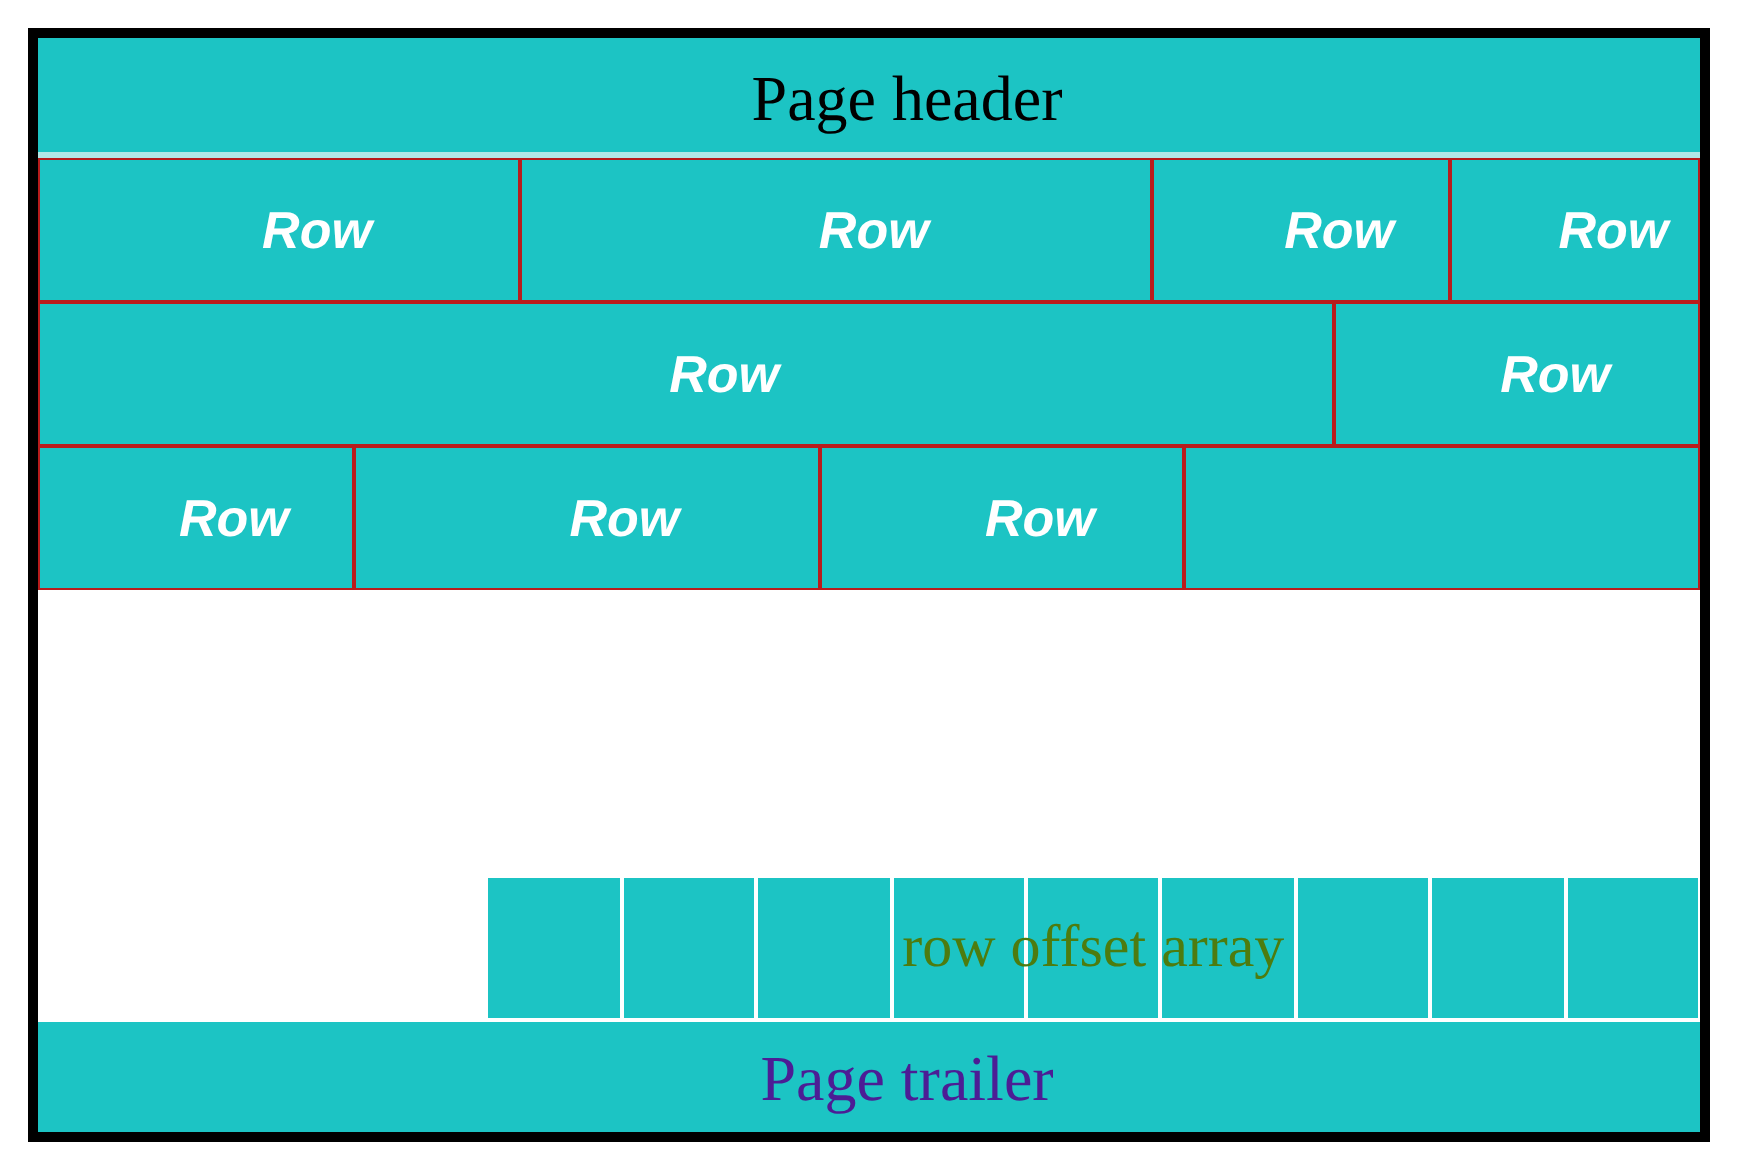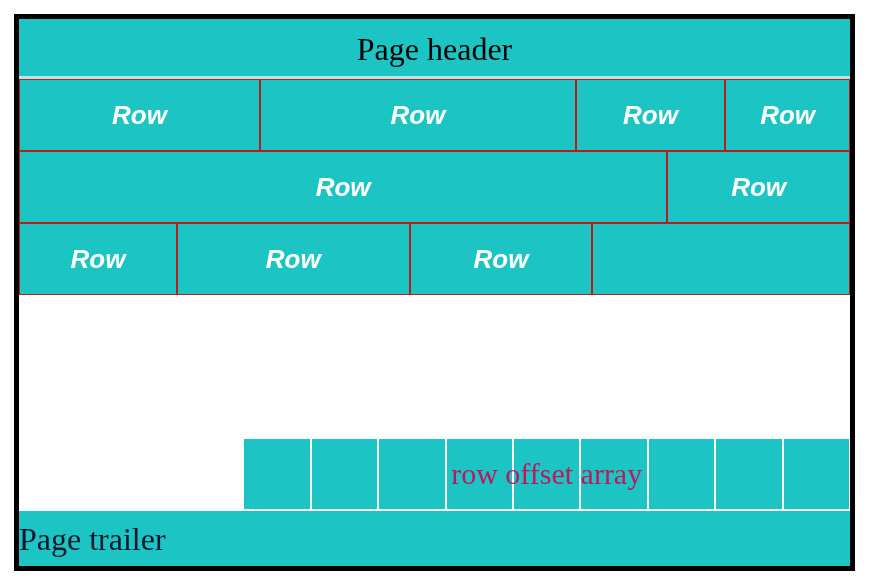--- a/index.html
+++ b/index.html
@@ -11,21 +11,21 @@
     padding: 14px 14px;
   }
   .page {
     width: 841px;
     height: 557px;
     border: 5px solid #000;
     background: #fff;
     display: flex;
     flex-direction: column;
   }
-  .teal { background: #1CC4C4; }
+  .teal { background: #1CC4C4; padding-left: 38px; }
   .header {
     height: 60px;
     text-align: center;
     color: #000;
     font-size: 32px;
     line-height: 60px;
     border-bottom: 3px solid #b2e8e8;
   }
   .band {
     display: flex;
@@ -57,27 +57,28 @@
     flex:1;
     background:#1CC4C4;
     border:1px solid #fff;
   }
   .offset-label {
     position:absolute;
     left:0; right:0; top:0; bottom:0;
     display:flex;
     align-items:center;
     justify-content:center;
-    color:#be185d;
+    color:#4d7c0f;
     font-size:30px;
     pointer-events:none;
   }
   .trailer {
     height: 56px;
-    color:#0f172a;
+    text-align:center;
+    color:#4c1d95;
     font-size:32px;
     line-height:56px;
     border-top:1px solid #fff;
   }
 </style>
 </head>
 <body>
 
 <div class="page">
 

